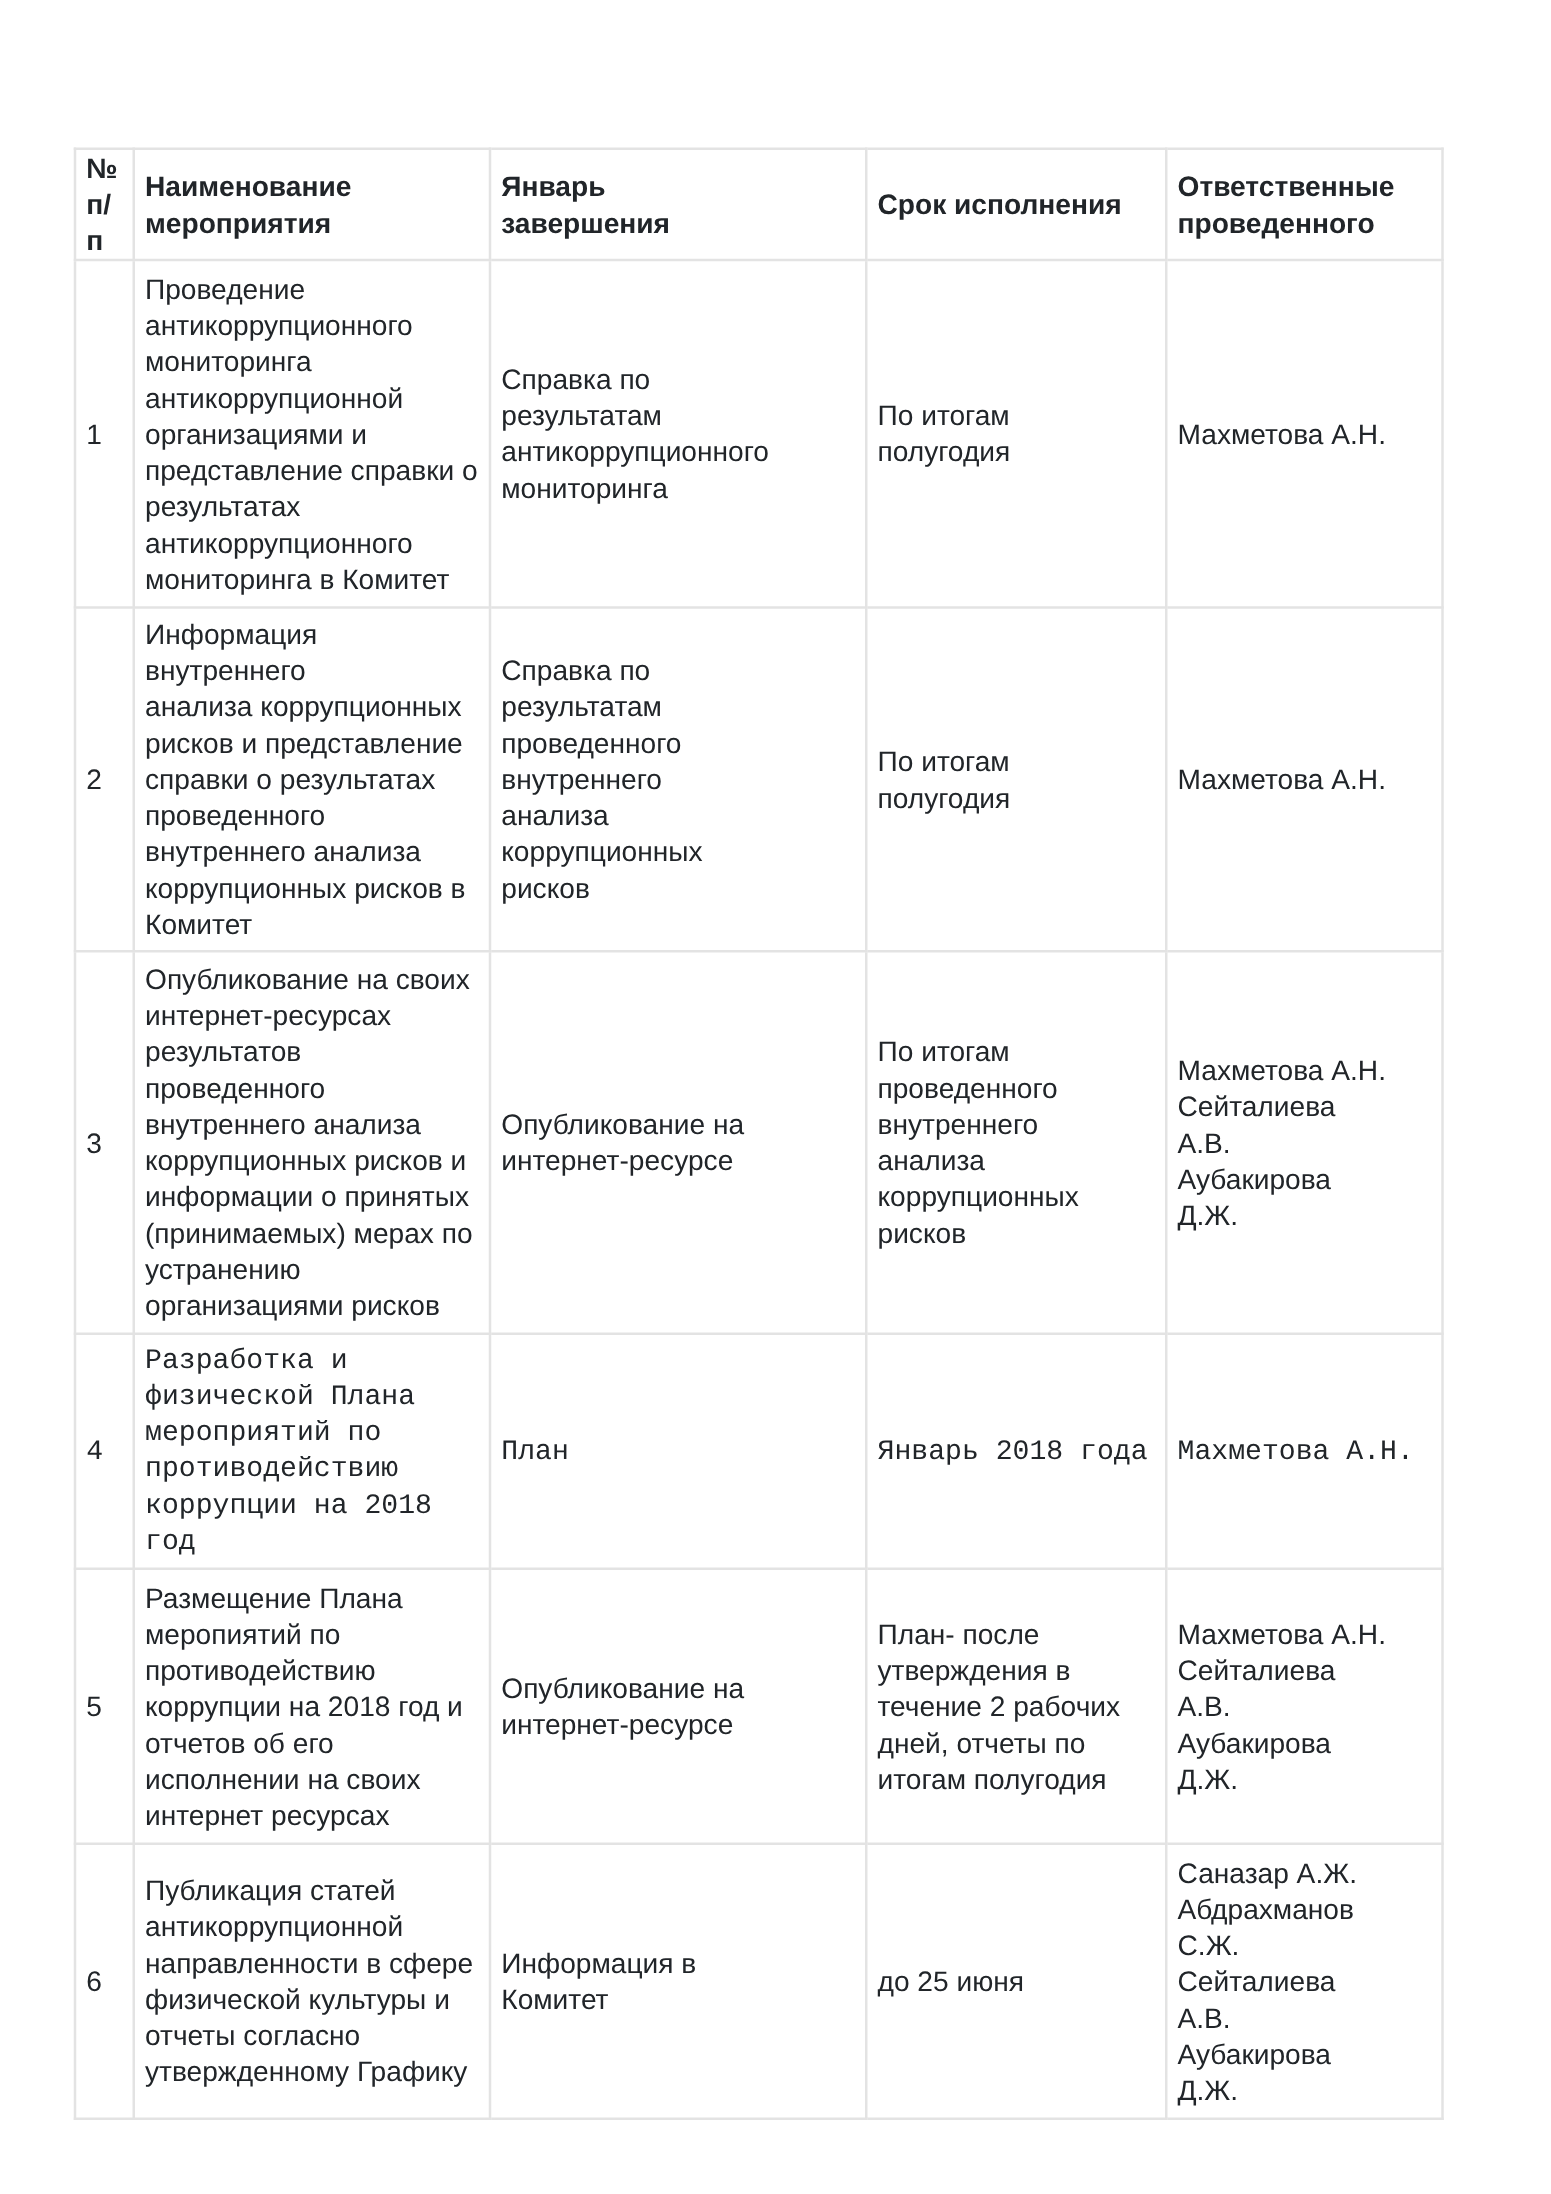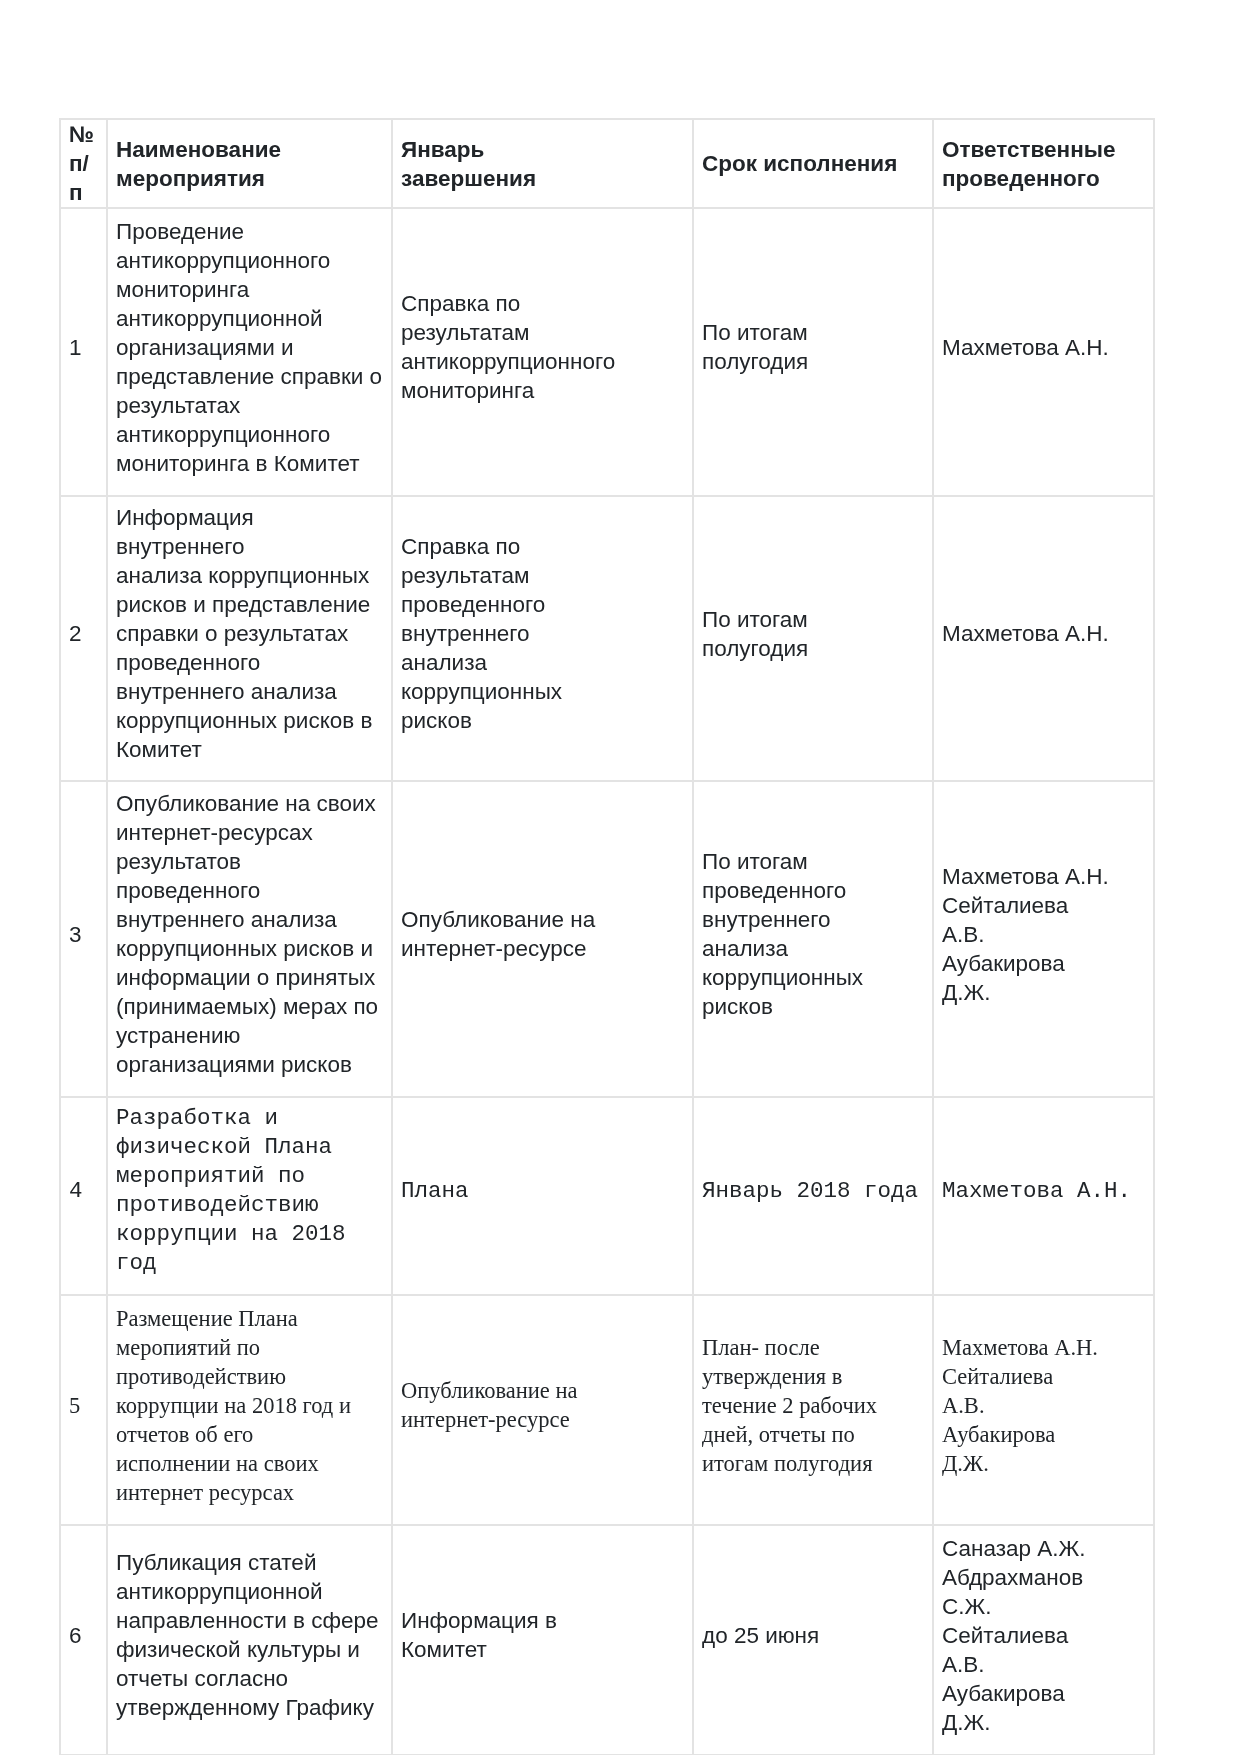--- a/index.html
+++ b/index.html
@@ -32,32 +32,32 @@
     line-height: 29px;
     text-align: left;
     vertical-align: middle;
     word-wrap: break-word;
   }
   th {
     font-weight: bold;
     height: 73px;
     padding-top: 0;
   }
-  td { padding-top: 6px; padding-bottom: 16px; margin-left: 28px; }
+  td { padding-top: 6px; padding-bottom: 6px; margin-left: 28px; }
   col.c1 { width: 47px; }
   col.c2 { width: 285px; }
   col.c3 { width: 301px; }
   col.c4 { width: 240px; }
   col.c5 { width: 221px; }
   .line { display: block; }
   tr.r1 td { height: 264px; }
   tr.r2 td { height: 234px; }
   tr.r3 td { height: 292px; }
   tr.r4 td { height: 148px; font-family: Liberation Mono, monospace; }
-  tr.r5 td { height: 206px; font-family: Liberation Serif, serif; }
+  tr.r5 td { height: 206px; }
   tr.r6 td { height: 206px; }
 </style>
 </head>
 <body>
 
 <div class="page">
   <table>
     <colgroup>
       <col class="c1">
         <col class="c2">
@@ -182,21 +182,21 @@
         <tr class="r4">
           <td><span>4</span></td>
           <td>
             <span class="line">Разработка и</span>
             <span class="line">физической Плана</span>
             <span class="line">мероприятий по</span>
             <span class="line">противодействию</span>
             <span class="line">коррупции на 2018 год</span>
           </td>
           <td>
-            <span class="line">Плана</span>
+            <span class="line">План</span>
           </td>
           <td>
             <span class="line">Январь 2018 года</span>
           </td>
           <td>
             <span class="line">Махметова А.Н.</span>
           </td>
         </tr>
         <tr class="r5">
           <td><span>5</span></td>

